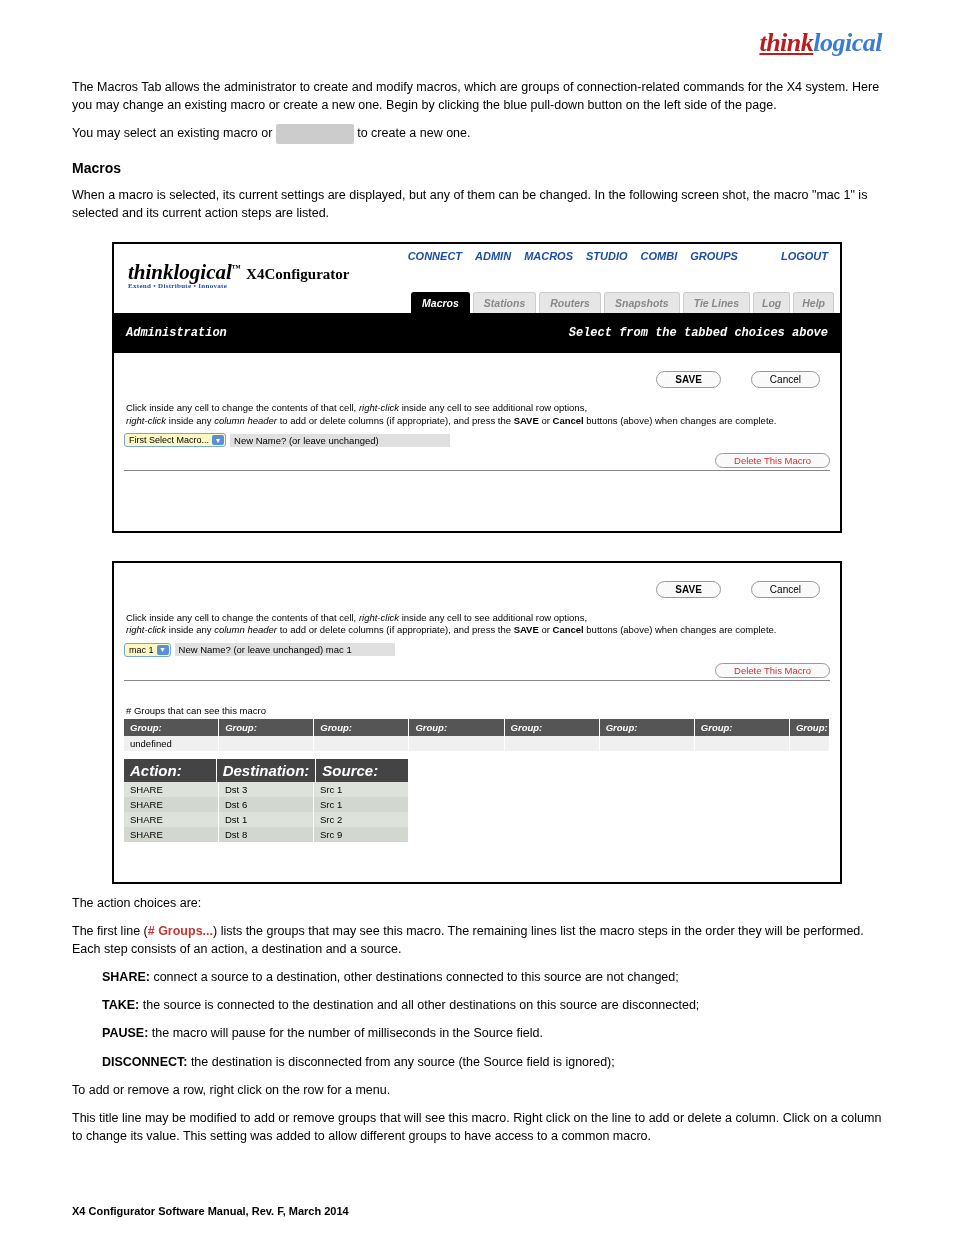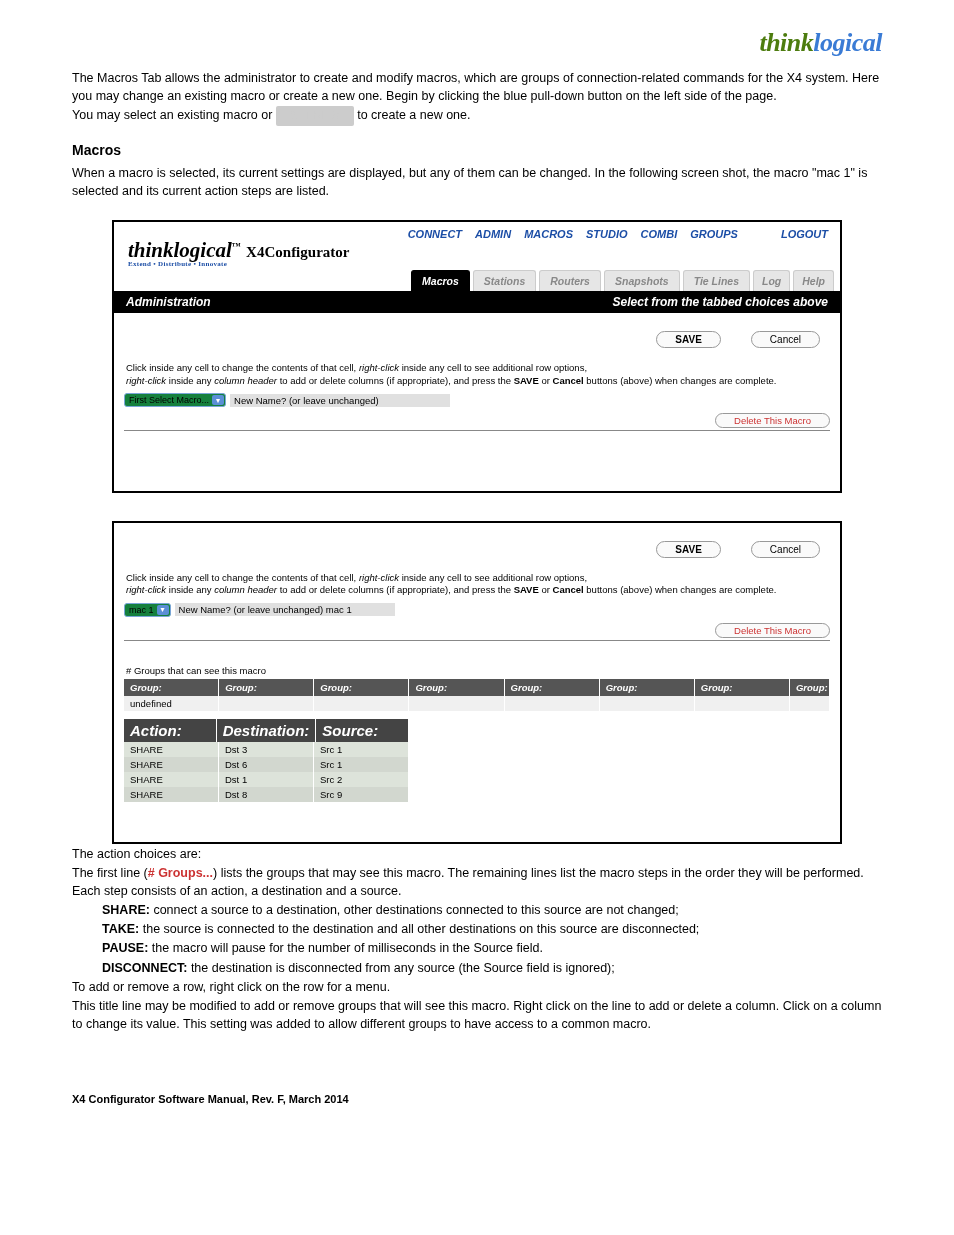--- a/index.html
+++ b/index.html
@@ -12,24 +12,24 @@
   }
   .page-header {
     text-align: right;
     padding: 28px 72px 10px 0;
     font-family: Georgia, 'Times New Roman', serif;
     font-weight: bold;
     font-style: italic;
     font-size: 26px;
     letter-spacing: -0.5px;
   }
-  .page-header .think { color: #4d7c0f; }
+  .page-header .think { color: #b91c1c; text-decoration: underline; }
   .page-header .logical { color: #3a7bd5; }
   .doc-body { padding: 0 72px 40px 72px; }
-  .doc-body p { font-size: 12.5px; margin: 1px 0; line-height: 1.45; }
+  .doc-body p { font-size: 12.5px; margin: 10px 0; line-height: 1.45; }
   .doc-body h2 { font-size: 14px; font-weight: bold; margin: 16px 0 6px 0; }
   .gray-chip {
     display: inline-block;
     background: #ccc;
     color: #ccc;
     font-size: 11px;
     padding: 2px 14px;
     border-radius: 2px;
   }
   .red { color: #c33; font-weight: bold; }
@@ -84,45 +84,46 @@
     border-bottom: none;
   }
   .ss-tab.active { background: #000; color: #fff; border-color:#000; }
   .ss-tab.sm { padding: 4px 8px; }
   .ss-blackbar {
     background: #000;
     color: #fff;
     display: flex;
     justify-content: space-between;
     align-items: center;
-    padding: 4px 12px;
+    padding: 13px 12px;
     font-style: italic;
     font-size: 12px;
     font-weight: bold;
+    font-family: Liberation Mono, monospace;
   }
   .ss-content { padding: 12px 10px 60px 10px; font-size: 9.5px; }
   .ss-buttons { display:flex; justify-content:flex-end; gap:30px; padding: 6px 10px 14px 0; }
   .pill-btn {
     border: 1px solid #999;
     border-radius: 10px;
     background: #fafafa;
     padding: 2px 18px;
     font-size: 10px;
   }
   .pill-btn.bold { font-weight: bold; }
   .pill-btn.danger { color: #c33; padding: 1px 18px; font-size:9.5px;}
   .ss-instr { font-size: 9.5px; line-height: 1.3; padding: 0 2px 4px 2px;}
   .ss-instr em { font-style: italic; }
   .ss-ctrlrow { display:flex; align-items:center; gap: 4px; margin-top:2px;}
   .ss-select {
     border: 1px solid #7aa6d8;
     border-radius: 3px;
     font-size: 9px;
     padding: 1px 16px 1px 4px;
-    background: #15803d;
+    background: #fef9c3;
     position: relative;
     display:inline-flex; align-items:center;
   }
   .ss-select .arrow {
     background:#5b8fd6; color:#fff; font-size:8px;
     position:absolute; right:1px; top:1px; bottom:1px; width:12px;
     display:flex; align-items:center; justify-content:center;
     border-radius:2px;
   }
   .ss-name-input {

